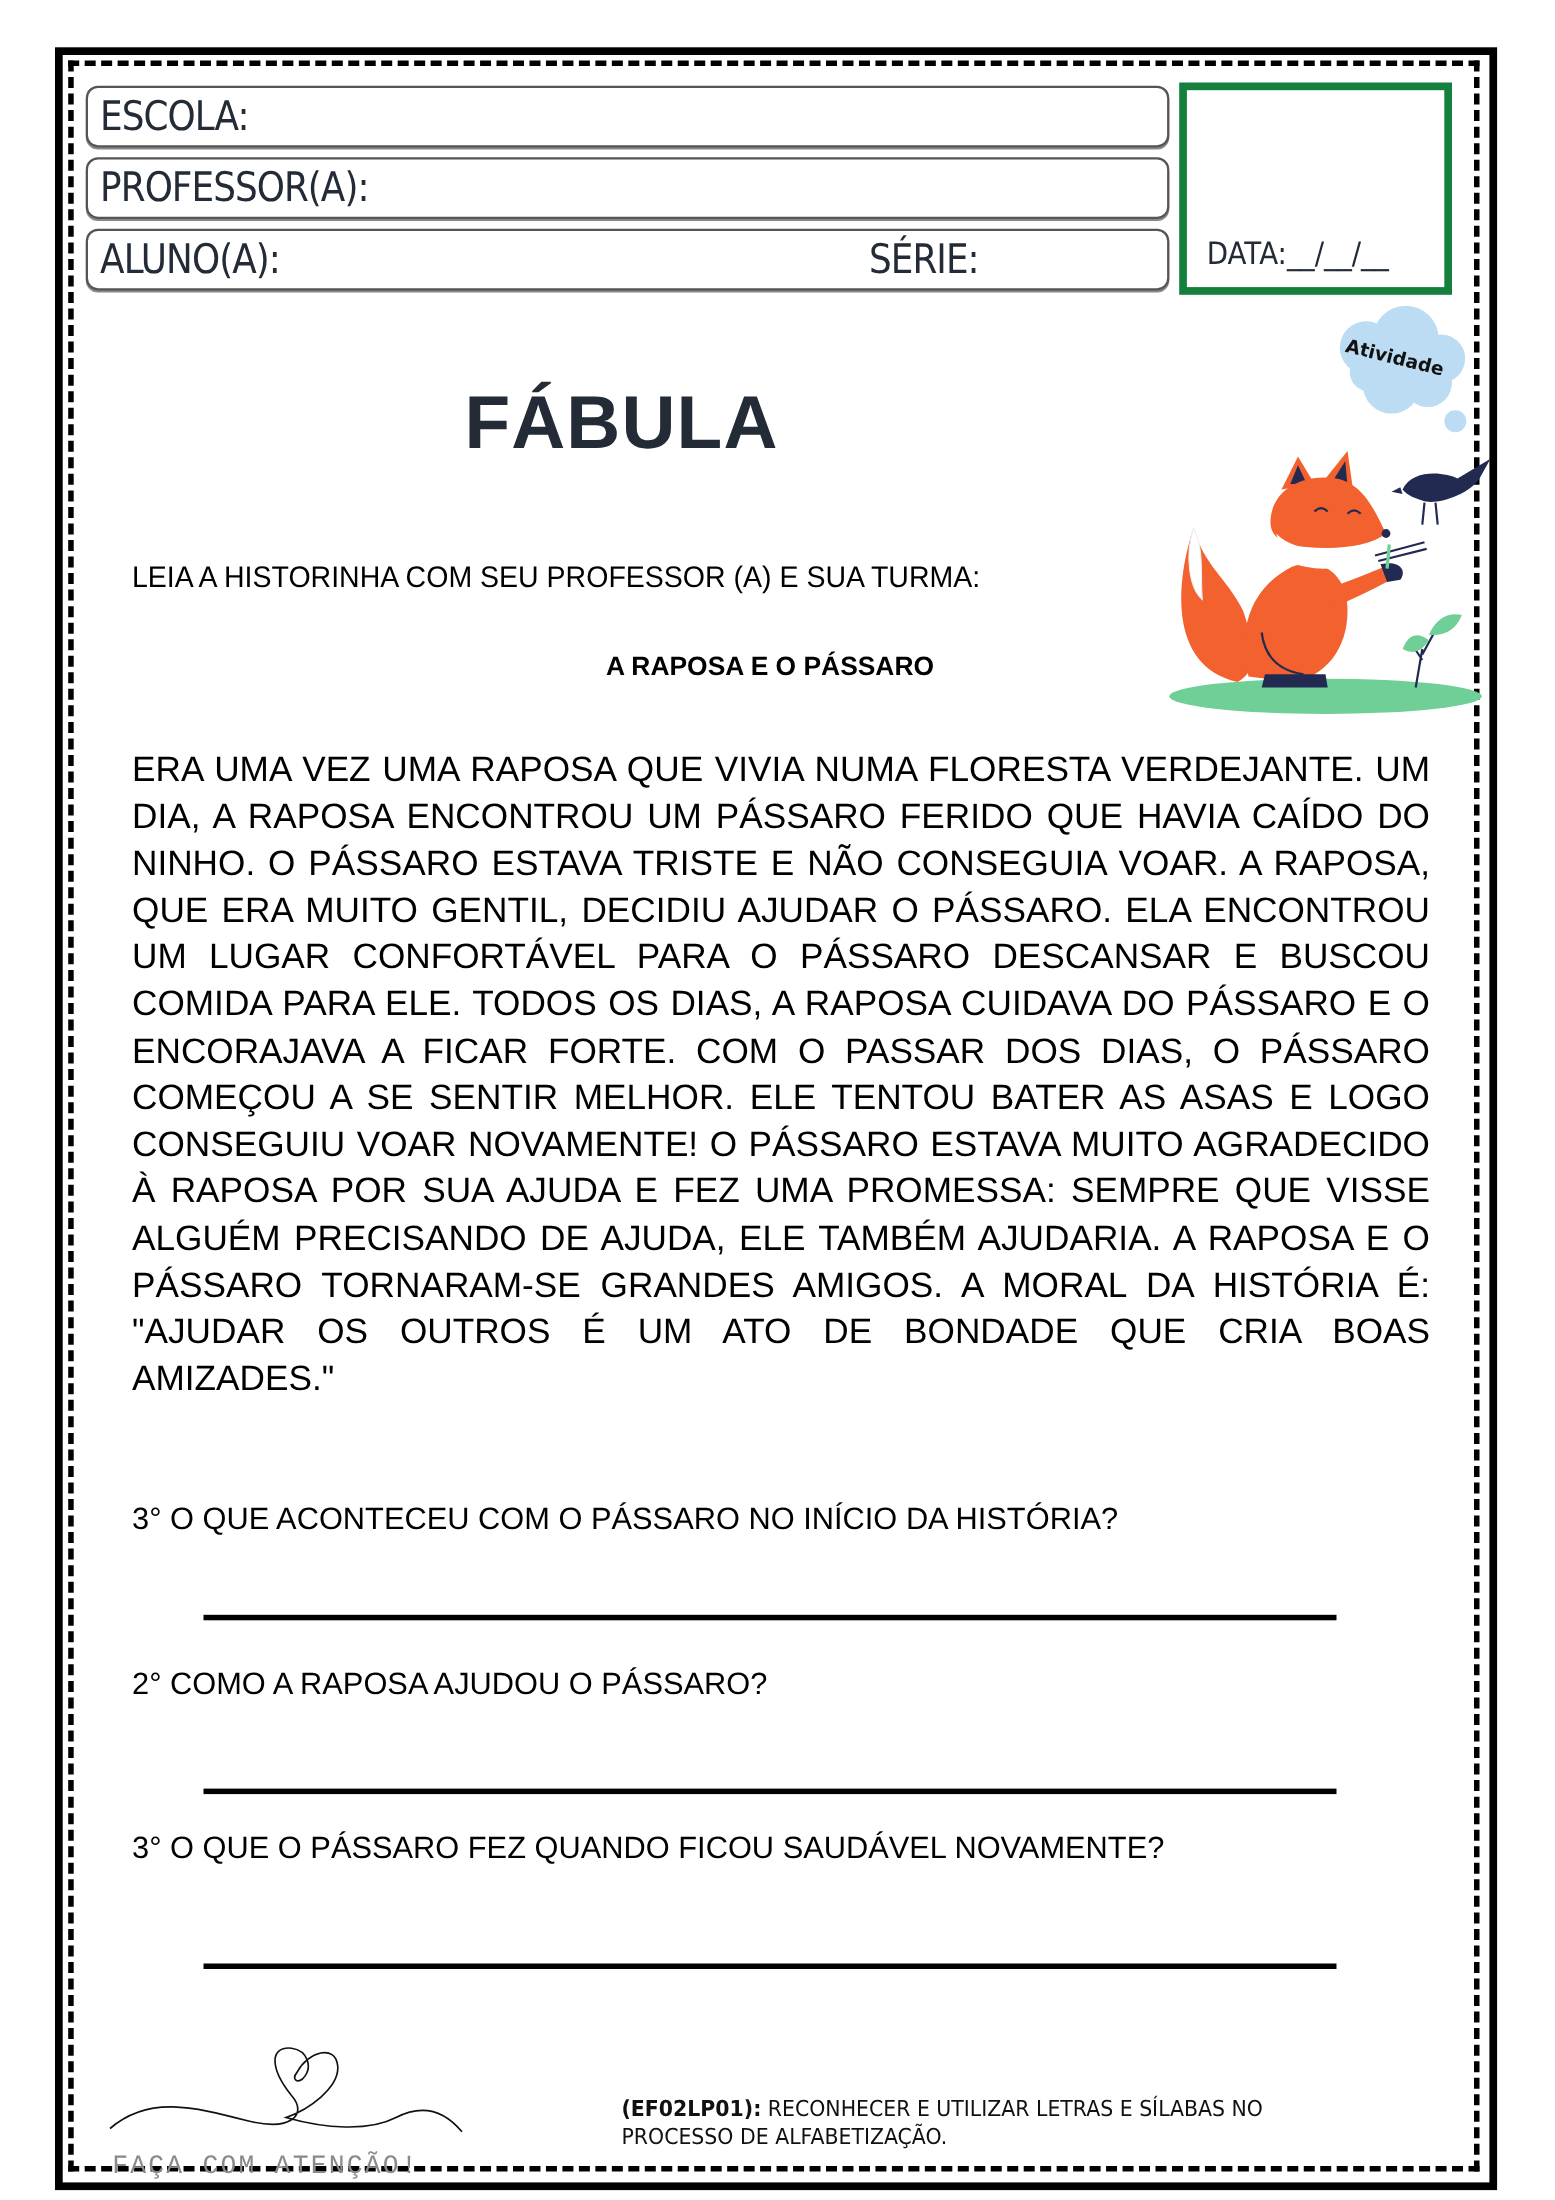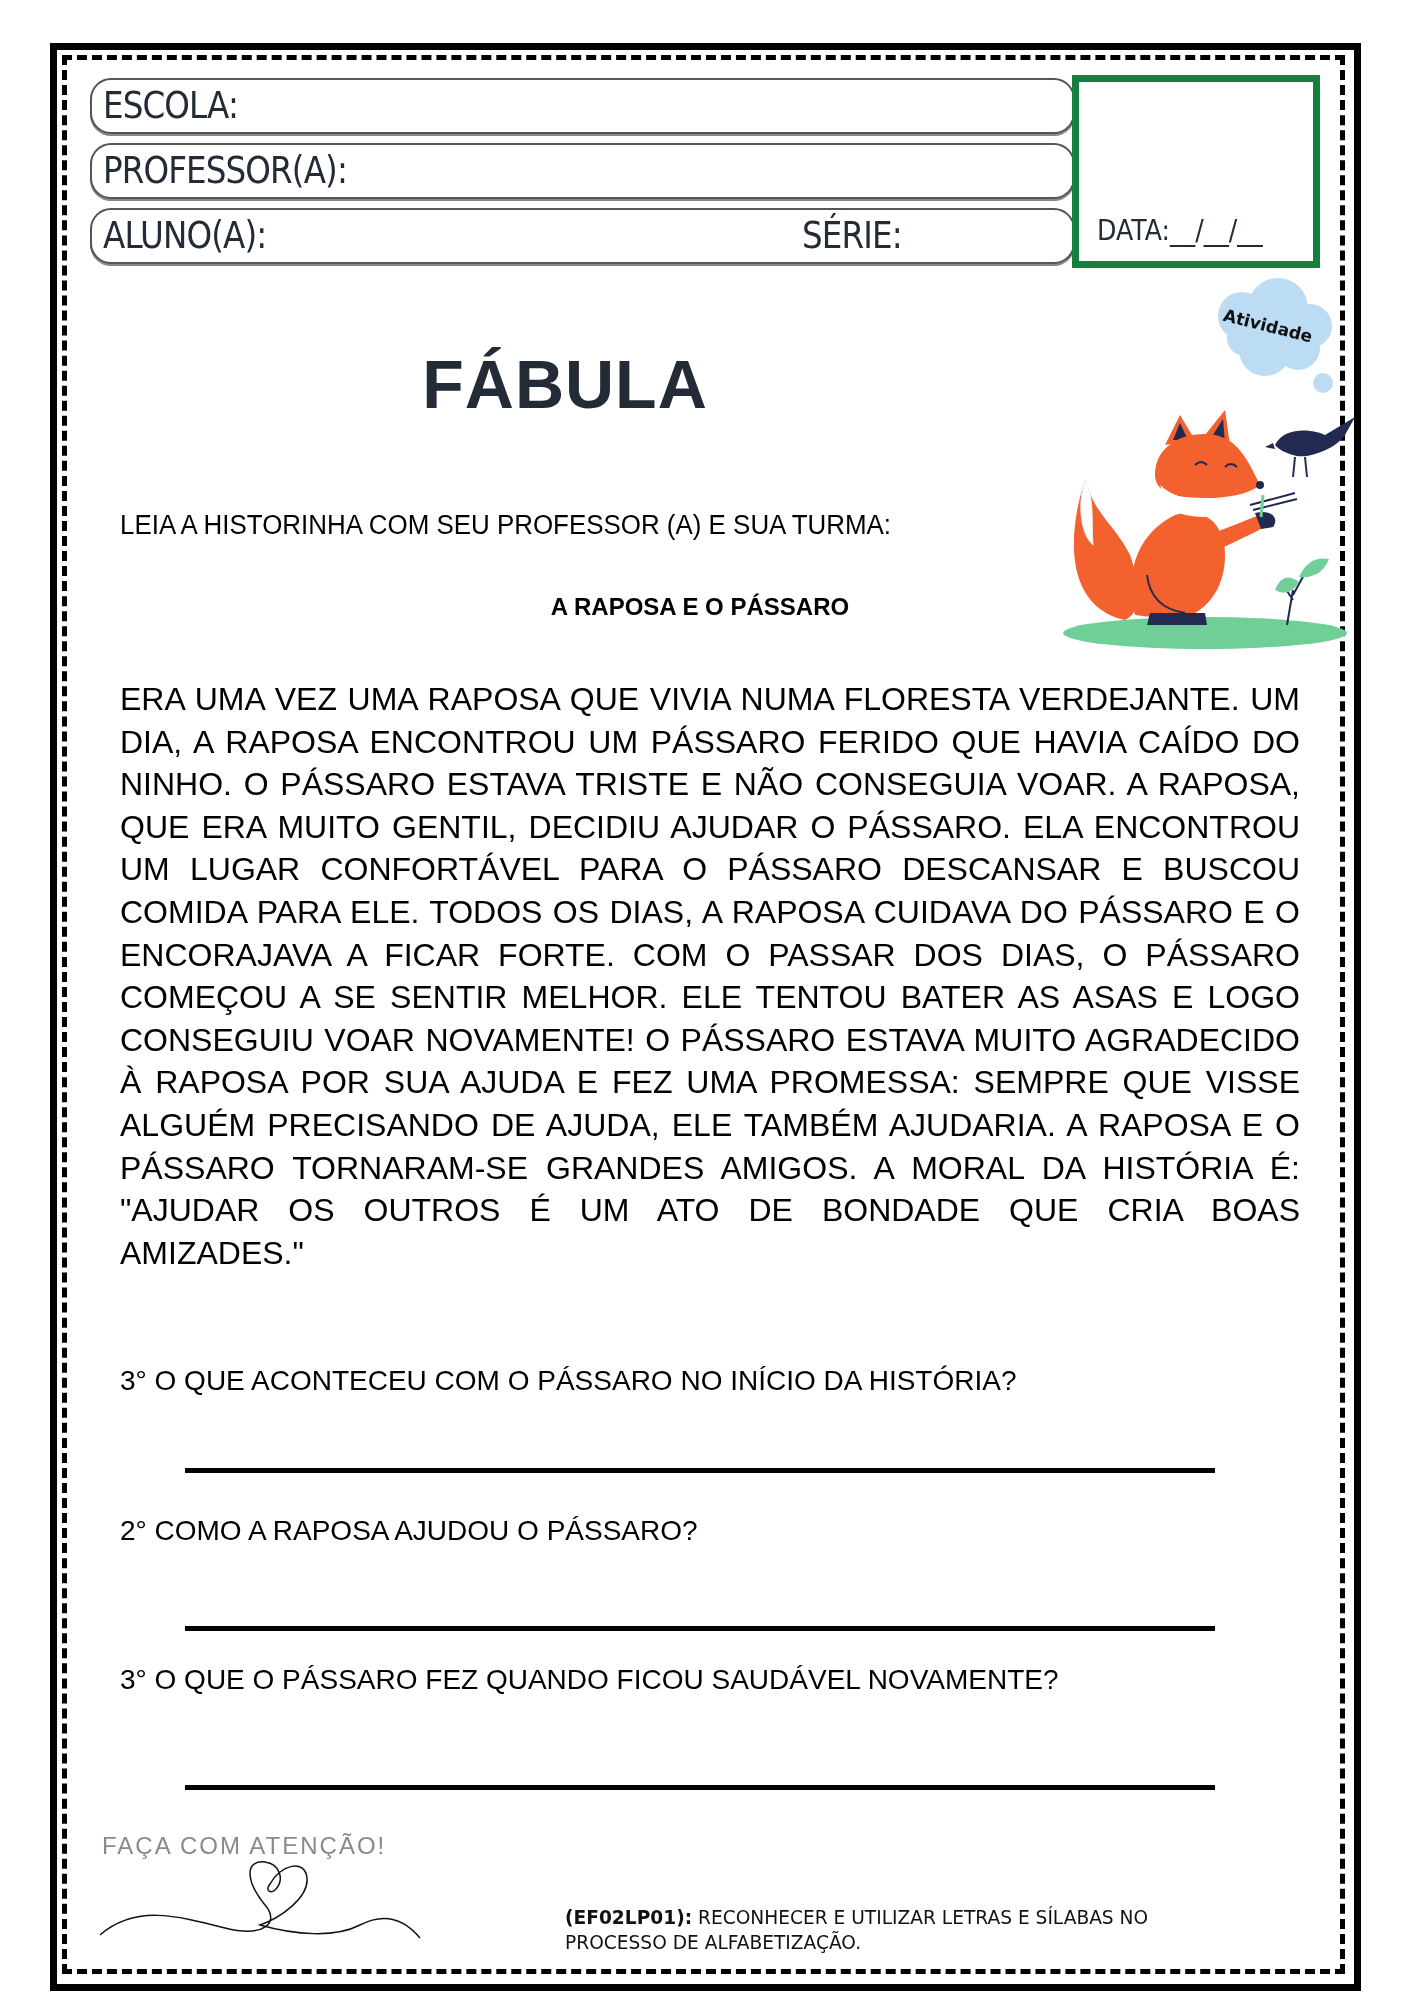--- a/index.html
+++ b/index.html
@@ -1,34 +1,34 @@
 <!DOCTYPE html>
 <html><head>
 <meta charset="utf-8">
 <style>
   html, body { margin:0; padding:0; background:#ffffff; }
   body { width:1414px; height:2000px; position:relative; overflow:hidden; font-family:"Liberation Sans", sans-serif; color:#000; }
   .outer-frame { position:absolute; left:50px; top:43px; width:1297px; height:1934px; border:7px solid #000; box-sizing:content-box; }
   .inner-frame { position:absolute; left:62px; top:55px; width:1283px; height:1919px; border:5px dashed #000; box-sizing:border-box; }
-  .field-row { position:absolute; left:90px; width:985px; height:56px; border:2px solid #555; border-radius:21px; box-shadow:0 2px 0 #888; background:#fff; box-sizing:border-box; }
+  .field-row { position:absolute; left:78px; width:985px; height:56px; border:2px solid #555; border-radius:11px; box-shadow:0 2px 0 #888; background:#fff; box-sizing:border-box; }
   .field-label { position:absolute; left:11px; top:4px; font-family:"DejaVu Sans", sans-serif; font-size:37px; color:#222b36; letter-spacing:-1px; transform:scaleX(0.88); transform-origin:left center; }
   .serie-label { position:absolute; left:710px; top:4px; font-family:"DejaVu Sans", sans-serif; font-size:37px; color:#222b36; letter-spacing:-1px; transform:scaleX(0.88); transform-origin:left center; }
   .date-box { position:absolute; left:1072px; top:75px; width:248px; height:193px; border:7px solid #15803d; box-sizing:border-box; background:#fff; }
   .date-label { position:absolute; left:18px; bottom:14px; font-family:"DejaVu Sans", sans-serif; font-size:28px; color:#222b36; transform:scaleX(0.9); transform-origin:left center; white-space:nowrap; }
   .cloud { position:absolute; left:1210px; top:278px; width:130px; height:120px; }
   .cloud-text { position:absolute; left:1226px; top:305px; font-family:"DejaVu Sans", sans-serif; font-weight:bold; font-size:17px; color:#111; transform:rotate(14deg); transform-origin:left top; }
   .title { position:absolute; left:0; width:1130px; top:345px; text-align:center; font-family:"Liberation Sans", sans-serif; font-weight:bold; font-size:68px; color:#232b36; letter-spacing:1px; }
   .instruction { position:absolute; left:120px; top:510px; font-size:27px; color:#000; transform:scaleX(0.96); transform-origin:left top; white-space:nowrap; }
   .story-title { position:absolute; left:0; width:1400px; top:593px; text-align:center; font-weight:bold; font-size:24px; }
   .fox-illustration { position:absolute; left:1055px; top:405px; width:300px; height:245px; }
   .story { position:absolute; left:120px; top:678px; width:1180px; font-size:32px; line-height:42.6px; text-align:justify; text-align-last:left; word-spacing:1px; }
   .question { position:absolute; left:120px; font-size:28px; white-space:nowrap; }
   .answer-line { position:absolute; left:185px; width:1030px; height:5px; background:#000; }
   .footer-logo { position:absolute; left:95px; top:1850px; width:330px; height:110px; }
-  .footer-logo-text { position:absolute; left:102px; top:1832px; font-family:Liberation Sans, sans-serif; font-size:24px; color:#8a8a8a; letter-spacing:2px; white-space:nowrap; }
+  .footer-logo-text { position:absolute; left:102px; top:1956px; font-family:Liberation Mono, monospace; font-size:24px; color:#8a8a8a; letter-spacing:2px; white-space:nowrap; }
   .skill { position:absolute; left:565px; top:1905px; width:700px; font-family:"DejaVu Sans", sans-serif; font-size:20px; line-height:25px; color:#111; transform:scaleX(0.93); transform-origin:left top; }
   .skill b { font-weight:bold; }
 </style>
 </head>
 <body>
 
 <div class="outer-frame"></div>
 <div class="inner-frame"></div>
 
 <div class="field-row" style="top:78px;">

